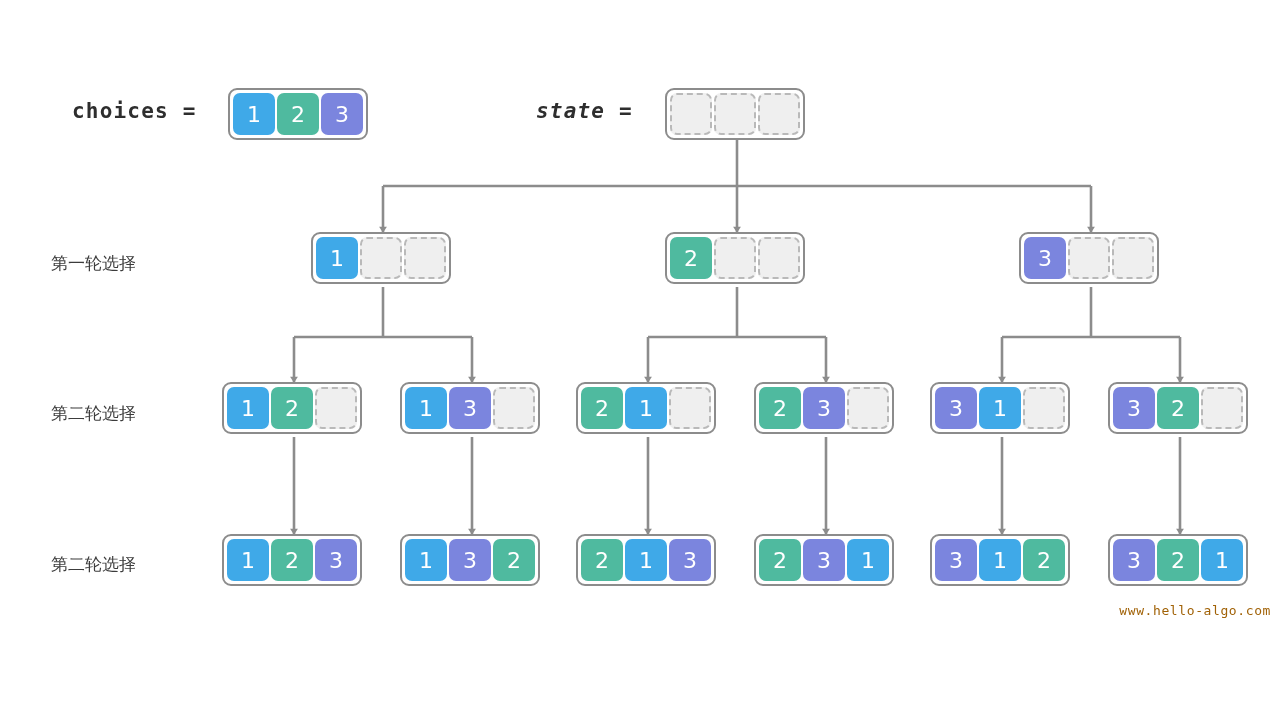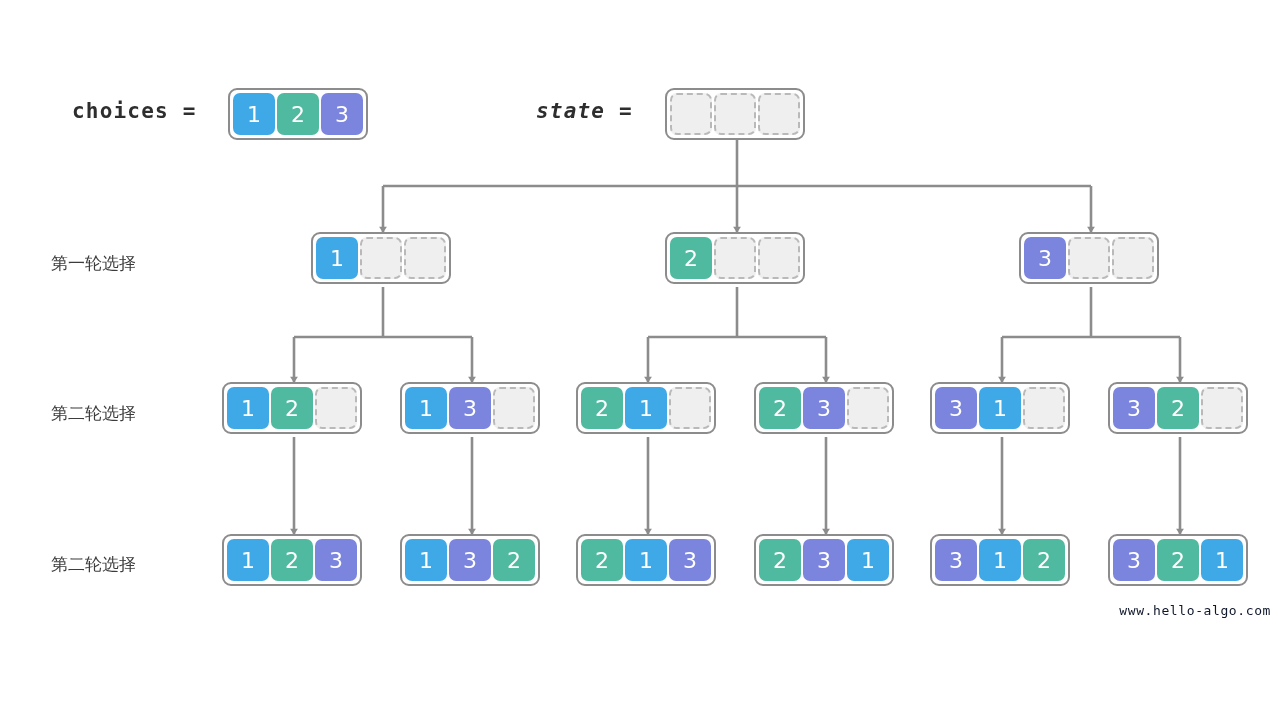--- a/index.html
+++ b/index.html
@@ -92,21 +92,21 @@
   .cell.v2 { background: #4fba9f; }
   .cell.v3 { background: #7b85de; }
 
   
   #watermark {
     position: absolute;
     right: 24px;
     bottom: 22px;
     font-family: "DejaVu Sans Mono", "Liberation Mono", monospace;
     font-size: 13px;
-    color: #0f172a;
+    color: #a16207;
     letter-spacing: 0.6px;
     z-index: 3;
   }
 </style>
 </head>
 <body>
 
 <div id="canvas">
 
   <svg id="edges" viewBox="0 0 1280 720" xmlns="http://www.w3.org/2000/svg">

